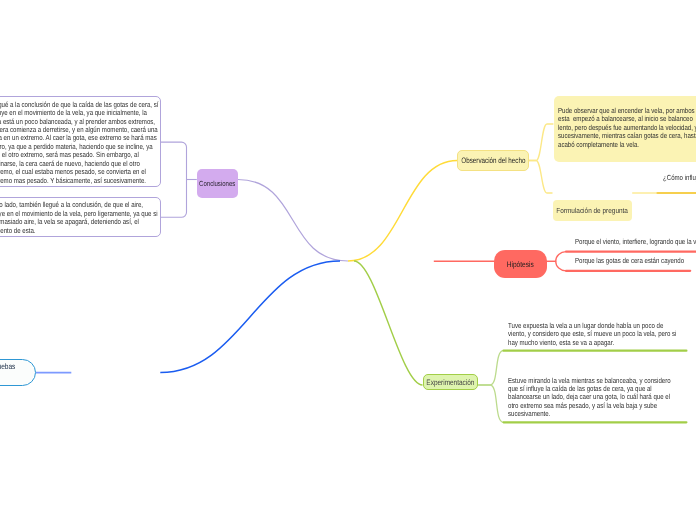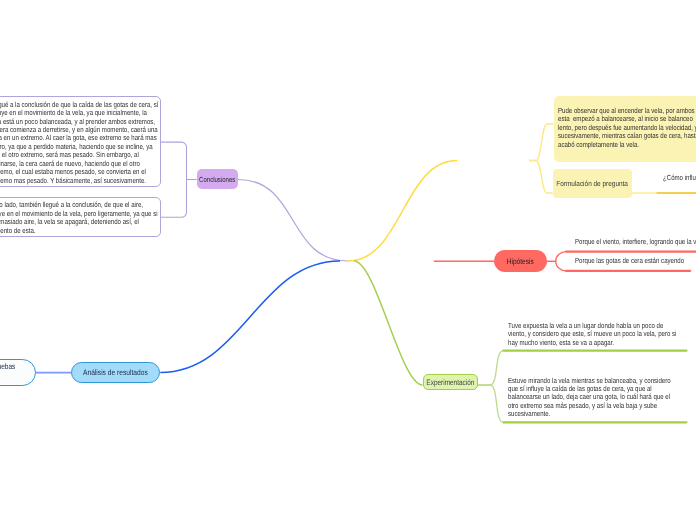--- a/index.html
+++ b/index.html
@@ -14,37 +14,37 @@
   .node > span{display:inline-block;}
 
   
   #root{left:262.7px;top:248.6px;width:171.2px;height:25.2px;background:#fbfdfc;padding-left:2px;
         border:1.2px solid #666e6c;border-radius:13px;font-size:8.8px;color:#1b1b1b;}
   #root > span{transform:scaleX(0.978) translateZ(0);}
   
   #n-observacion{left:457.2px;top:150.3px;width:71.8px;height:20.5px;background:#fbf3b4;
         border:1.1px solid #f4e183;border-radius:5px;font-size:7.9px;color:#232323;}
   #n-observacion > span{transform:scaleX(0.793) translateZ(0);}
-  #n-hipotesis{left:494px;top:250.2px;width:52.5px;height:22px;background:#ff6961;
+  #n-hipotesis{left:494px;top:250.2px;width:52.5px;height:28px;background:#ff6961;
         border-radius:11px;font-size:7.9px;color:#1d1d1d;}
   #n-hipotesis > span{transform:scaleX(0.835) translateZ(0);}
   #n-experimentacion{left:422.5px;top:374.3px;width:55.7px;height:16px;background:#def4ae;
         border:1.2px solid #a2ce48;border-radius:5px;font-size:7.9px;color:#434343;}
   #n-experimentacion > span{transform:scaleX(0.818) translateZ(0);}
   #n-analisis{left:71.3px;top:361.8px;width:89px;height:21.7px;background:#a3dcfb;
         border:1.2px solid #2e97d4;border-radius:11px;font-size:7.9px;color:#1a2c45;}
   #n-analisis > span{transform:scaleX(0.844) translateZ(0);}
-  #n-conclusiones{left:196.8px;top:169.4px;width:41px;height:20px;background:#d3abee;
+  #n-conclusiones{left:196.8px;top:169.4px;width:41px;height:29px;background:#d3abee;
         border-radius:5px;font-size:7.4px;color:#231f28;}
   #n-conclusiones > span{transform:scaleX(0.816) translateZ(0);}
   #n-pruebas{left:-44px;top:358.6px;width:79.7px;height:27.7px;background:#fbfdfc;
         border:1.2px solid #2e97d4;border-radius:14px;font-size:7.9px;color:#1a2c45;
         justify-content:flex-end;align-items:flex-start;padding:3.5px 19.4px 0 0;line-height:8.45px;}
   #n-pruebas > span{transform:scaleX(0.83) translateZ(0);transform-origin:100% 50%;}
-  #n-formulacion{left:552.5px;top:169px;width:79.7px;height:29px;background:#fbf3b4;
+  #n-formulacion{left:552.5px;top:200px;width:79.7px;height:21px;background:#fbf3b4;
         border-radius:4px;font-size:7.4px;color:#3a3a3a;}
   #n-formulacion > span{transform:scaleX(0.873) translateZ(0);}
 
   
   .leaf{position:absolute;box-sizing:border-box;}
   .leaf .ln{font-size:7.4px;line-height:8.45px;height:8.45px;white-space:pre;
             color:#2e2e2e;transform:scaleX(0.825) translateZ(0);transform-origin:0 50%;}
   .boxed{border-radius:5px;}
   .purplebox{background:#ffffff;border:1.1px solid #b0a4db;}
   .yellowbox{background:#fbf3b4;}
@@ -78,28 +78,28 @@
     <path fill="none" stroke="#ff6961" stroke-width="1.3" d="M546.3 261.3 H555.7 A10.3 9.7 0 0 1 566 251.6"></path>
     <path fill="none" stroke="#ff6961" stroke-width="2.2" stroke-linecap="round" d="M566 251.6 H700"></path>
     <path fill="none" stroke="#ff6961" stroke-width="1.3" d="M546.3 261.3 H555.7 A10.3 9.5 0 0 0 566 270.8"></path>
     <path fill="none" stroke="#ff6961" stroke-width="2.2" stroke-linecap="round" d="M566 270.8 H690.2"></path>
     <path fill="none" stroke="#bcdb8d" stroke-width="1.3" d="M478.2 385 H490 C499 385 494 350.7 503.5 350.7"></path>
     <path fill="none" stroke="#a2ce48" stroke-width="2.2" stroke-linecap="round" d="M503.5 350.7 H686.4"></path>
     <path fill="none" stroke="#bcdb8d" stroke-width="1.3" d="M478.2 385 H490 C499 385 494 422.3 503.5 422.3"></path>
     <path fill="none" stroke="#a2ce48" stroke-width="2.2" stroke-linecap="round" d="M503.5 422.3 H686.4"></path>
   </svg>
 
+  <div class="node" id="n-observacion">
+    <span>Observación del hecho</span>
+  </div>
   <div class="node" id="n-hipotesis">
     <span>Hipótesis</span>
   </div>
   <div class="node" id="n-experimentacion">
     <span>Experimentación</span>
-  </div>
-  <div class="node" id="n-analisis">
-    <span>Análisis de resultados</span>
   </div>
   <div class="node" id="n-conclusiones">
     <span>Conclusiones</span>
   </div>
   <div class="node" id="n-pruebas">
     <span>Pruebas</span>
   </div>
   <div class="node" id="n-formulacion">
     <span>Formulación de pregunta</span>
   </div>

